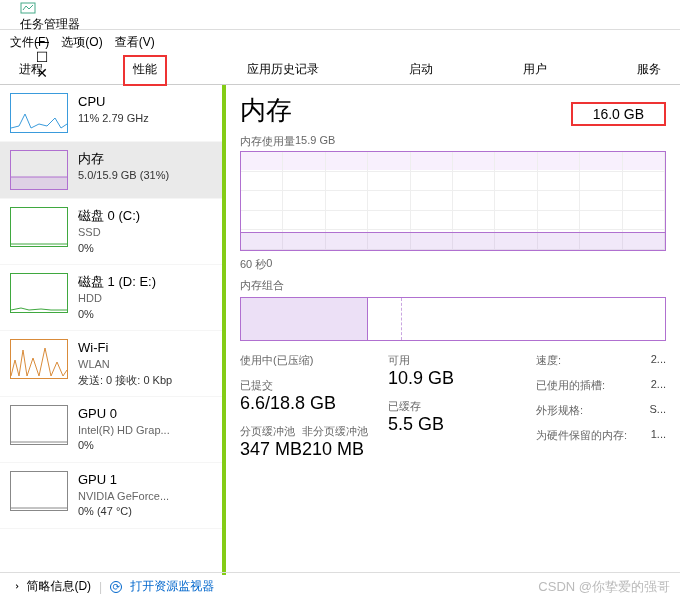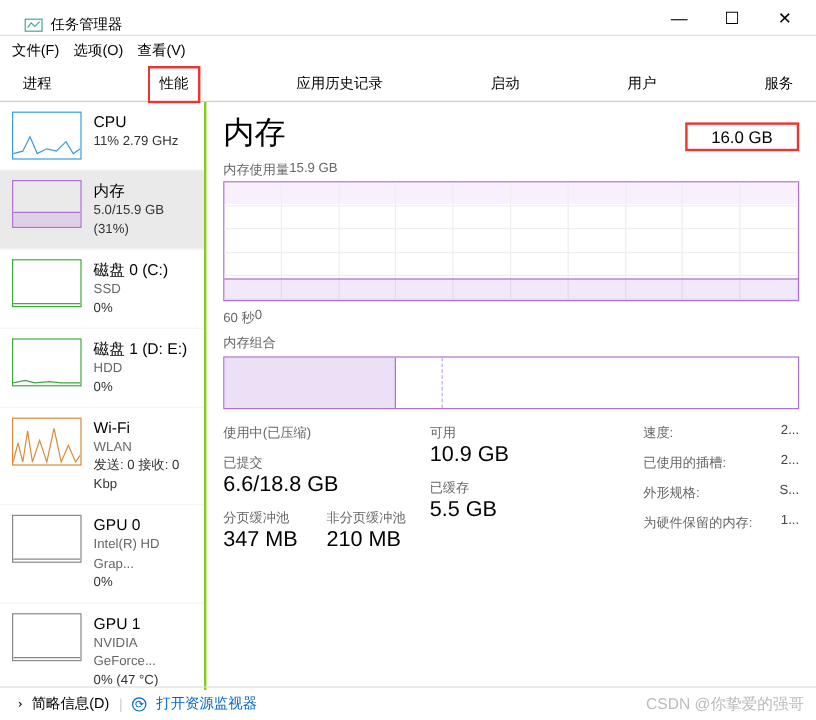--- a/index.html
+++ b/index.html
@@ -1,27 +1,27 @@
 <!DOCTYPE html>
 <html><head>
 <meta charset="utf-8">
 <style>
 * { box-sizing: border-box; margin: 0; padding: 0; }
 body { font-family: "Microsoft YaHei", "Segoe UI", sans-serif; font-size: 12px; background: #fff; width: 680px; height: 600px; overflow: hidden; position: relative; }
-.titlebar { display: flex; align-items: flex-end; height: 30px; padding: 0 4px 0 20px; border-bottom: 1px solid #ddd; }
+.titlebar { display: flex; align-items: flex-start; height: 30px; padding: 0 4px 0 20px; border-bottom: 1px solid #ddd; flex-direction: column; }
 .titlebar .icon { width: 16px; height: 16px; margin-right: 6px; }
 .titlebar .title { flex: 1; font-size: 12px; }
 .winbtn { width: 44px; height: 28px; display: flex; align-items: center; justify-content: center; font-size: 14px; }
 .menubar { display: flex; gap: 12px; padding: 4px 10px; font-size: 12px; align-items: center; }
 .tabbar { display: flex; gap: 0; padding: 0 10px; border-bottom: 1px solid #ccc; font-size: 12px; justify-content: space-between; }
 .tab { padding: 4px 8px 6px; border: 1px solid transparent; position: relative; top: 1px; }
 .tab.active { border: 1px solid #ccc; border-bottom: 1px solid #fff; background: #fff; }
 .tab.hlred { outline: 2px solid #e33; outline-offset: -1px; }
 .content { display: flex; height: calc(100% - 110px); }
-.sidebar { width: 172px; border-right: 2px solid #84cc16; overflow-y: auto; }
+.sidebar { width: 226px; border-right: 4px solid #84cc16; overflow-y: auto; }
 .sitem { display: flex; padding: 8px 10px; gap: 10px; border-bottom: 1px solid #f5f5f5; }
 .sitem.selected { background: #eaeaea; }
 .thumb { width: 58px; height: 40px; border: 1px solid #888; position: relative; flex-shrink: 0; }
 .thumb svg { position: absolute; left: 0; top: 0; }
 .sinfo { font-size: 11px; line-height: 1.4; color: #333; }
 .sinfo .h { font-size: 13px; color: #000; }
 .sinfo .s { color: #666; }
 .main { flex: 1; padding: 8px 14px; overflow: hidden; }
 .mhead { display: flex; align-items: baseline; justify-content: space-between; }
 .mtitle { font-size: 26px; font-weight: 300; }
@@ -222,21 +222,21 @@
 
     <div class="statgrid">
       <div class="statcol">
         <div class="stat">
           <div class="l">使用中(已压缩)</div>
         </div>
         <div class="stat">
           <div class="l">已提交</div>
           <div class="v">6.6/18.8 GB</div>
         </div>
-        <div style="display:flex;gap:24px">
+        <div style="display:flex;">
           <div class="stat">
             <div class="l">分页缓冲池</div>
             <div class="v">347 MB</div>
           </div>
           <div class="stat">
             <div class="l">非分页缓冲池</div>
             <div class="v">210 MB</div>
           </div>
         </div>
       </div>

